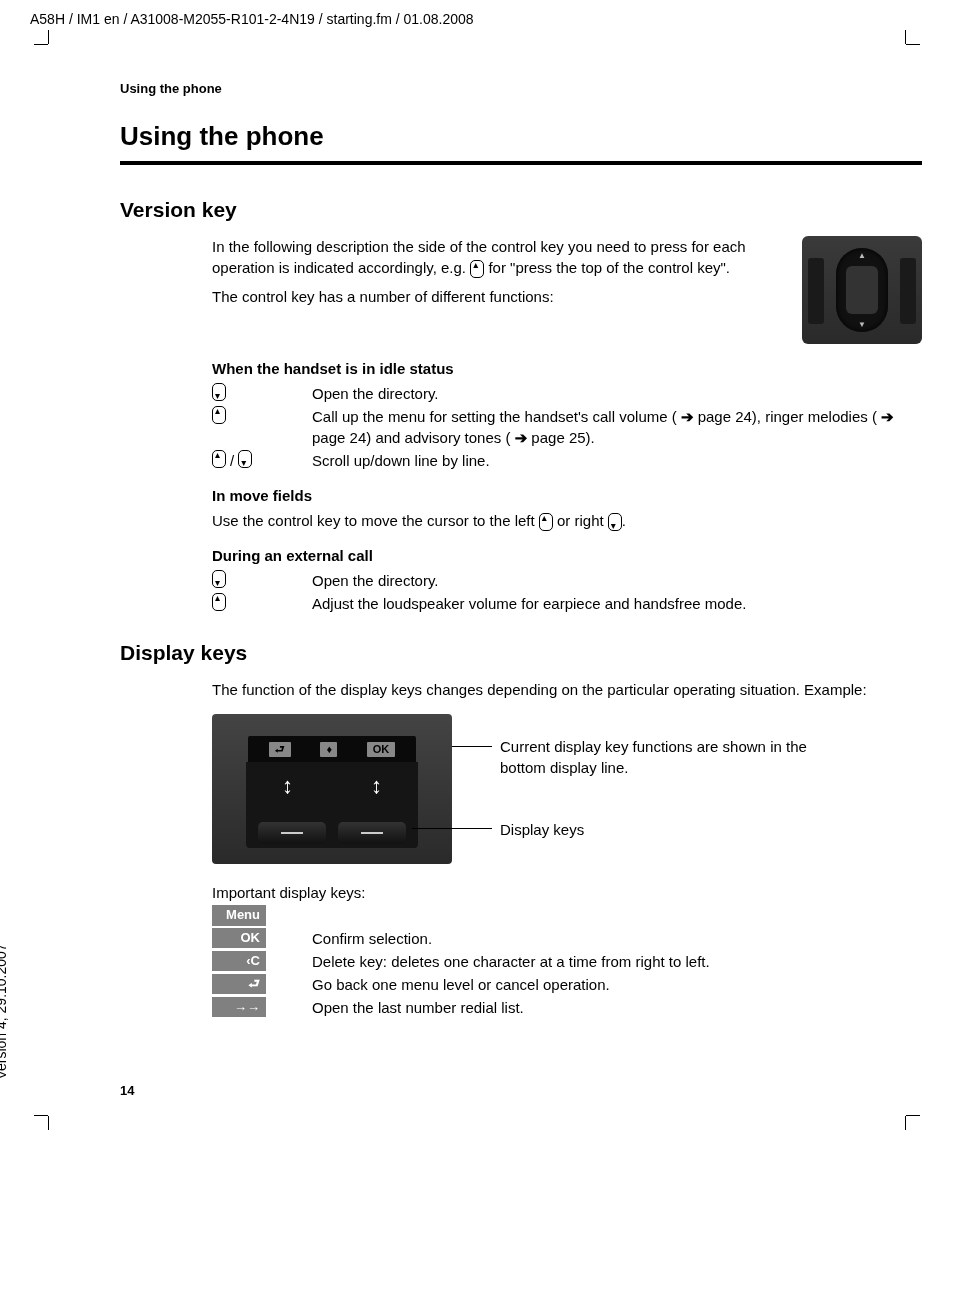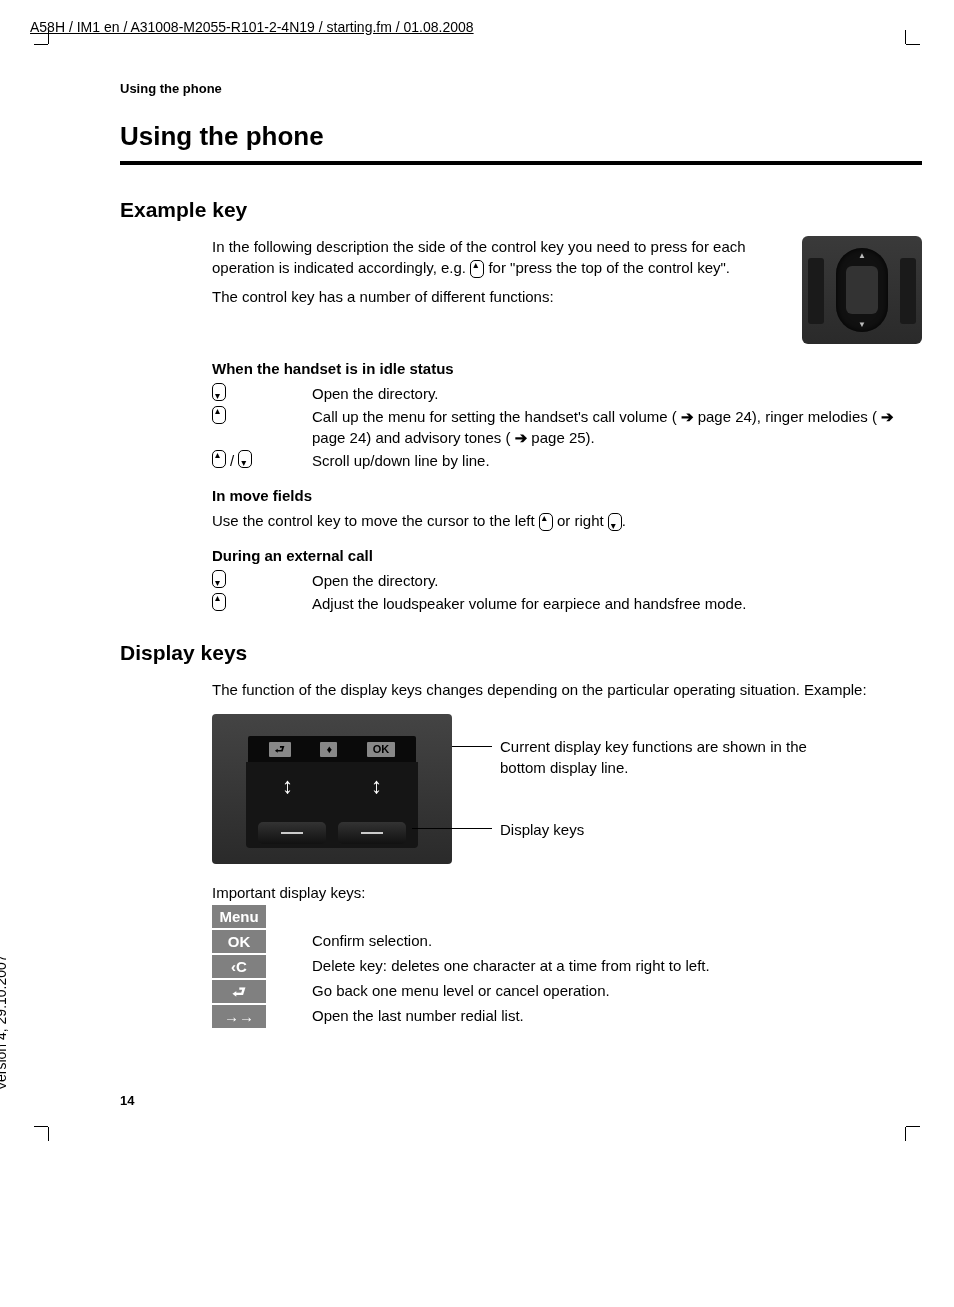--- a/index.html
+++ b/index.html
@@ -1,18 +1,18 @@
 <!DOCTYPE html>
 <html><head>
 <meta charset="utf-8">
 <style>
   * { box-sizing: border-box; margin: 0; padding: 0; }
   body { font-family: Arial, Helvetica, sans-serif; font-size: 15px; line-height: 1.4; color: #000; background: #fff; width: 954px; position: relative; }
   .page { padding: 0 32px 60px 120px; position: relative; }
-  .header-meta { font-size: 14px; padding: 6px 0 0 30px; position: absolute; top: 12px; left: 0; text-decoration: underline; }
+  .header-meta { font-size: 14px; padding: 6px 0 0 30px; position: absolute; top: 4px; left: 0; }
   .cropmark { position: absolute; width: 14px; height: 14px; }
   .cropmark::before, .cropmark::after { content: ""; position: absolute; background: #000; }
   .cropmark.tl { top: 30px; left: 48px; }
   .cropmark.tr { top: 30px; right: 48px; }
   .cropmark.bl { bottom: 30px; left: 48px; }
   .cropmark.br { bottom: 30px; right: 48px; }
   .cropmark.tl::before { width: 1px; height: 14px; left: 0; top: 0; }
   .cropmark.tl::after { width: 14px; height: 1px; left: -14px; top: 14px; }
   .cropmark.tr::before { width: 1px; height: 14px; right: 0; top: 0; }
   .cropmark.tr::after { width: 14px; height: 1px; right: -14px; top: 14px; }
@@ -55,42 +55,42 @@
   .softkey.l { left:46px; }
   .softkey.r { right:46px; }
   .dbl-arrow { position:absolute; font-size:22px; color:#fff; }
   .dbl-arrow.l { top:57px; left:70px; }
   .dbl-arrow.r { top:57px; right:70px; }
   .callout { position:relative; flex:1; }
   .callout .line1 { position:absolute; top:32px; left:0; width:40px; border-top:1px solid #000; }
   .callout .text1 { position:absolute; top:22px; left:48px; font-size:15px; width:320px; }
   .callout .line2 { position:absolute; top:114px; left:-40px; width:80px; border-top:1px solid #000; }
   .callout .text2 { position:absolute; top:105px; left:48px; font-size:15px; }
-  .keybadge { display:inline-block; min-width:54px; text-align:center; background:#808080; color:#fff; font-weight:bold; font-size:15px; padding:1px 6px; }
+  .keybadge { display:inline-block; min-width:54px; text-align:right; background:#808080; color:#fff; font-weight:bold; font-size:13px; padding:1px 6px; }
   .page-num { font-weight:bold; font-size:13px; margin-top:64px; }
   .version-text { position:absolute; left:12px; bottom:80px; transform: rotate(-90deg); transform-origin: left bottom; font-size:14px; white-space:nowrap; }
 </style>
 </head>
 <body>
 
 <div class="header-meta">A58H / IM1 en / A31008-M2055-R101-2-4N19 / starting.fm / 01.08.2008</div>
 
 <div class="cropmark tl"></div>
 <div class="cropmark tr"></div>
 <div class="cropmark bl"></div>
 <div class="cropmark br"></div>
 
 <div class="version-text">Version 4, 29.10.2007</div>
 
 <div class="page">
   <div class="running-head">Using the phone</div>
   <h1 class="main">Using the phone</h1>
   <div class="thick-rule"></div>
 
-  <h2 class="sub">Example key</h2>
+  <h2 class="sub">Version key</h2>
   <div class="content-block">
     <div class="intro-row">
       <div class="intro-text">
         <p>
           <span>In the following description the side of the control key you need to press for each operation is indicated accordingly, e.g. </span><span class="ctrlkey-icon up"></span><span> for "press the top of the control key".</span>
         </p>
         <p style="margin-top:8px;">The control key has a number of different functions:</p>
       </div>
       <div class="control-img">
         <div class="side l"></div>

